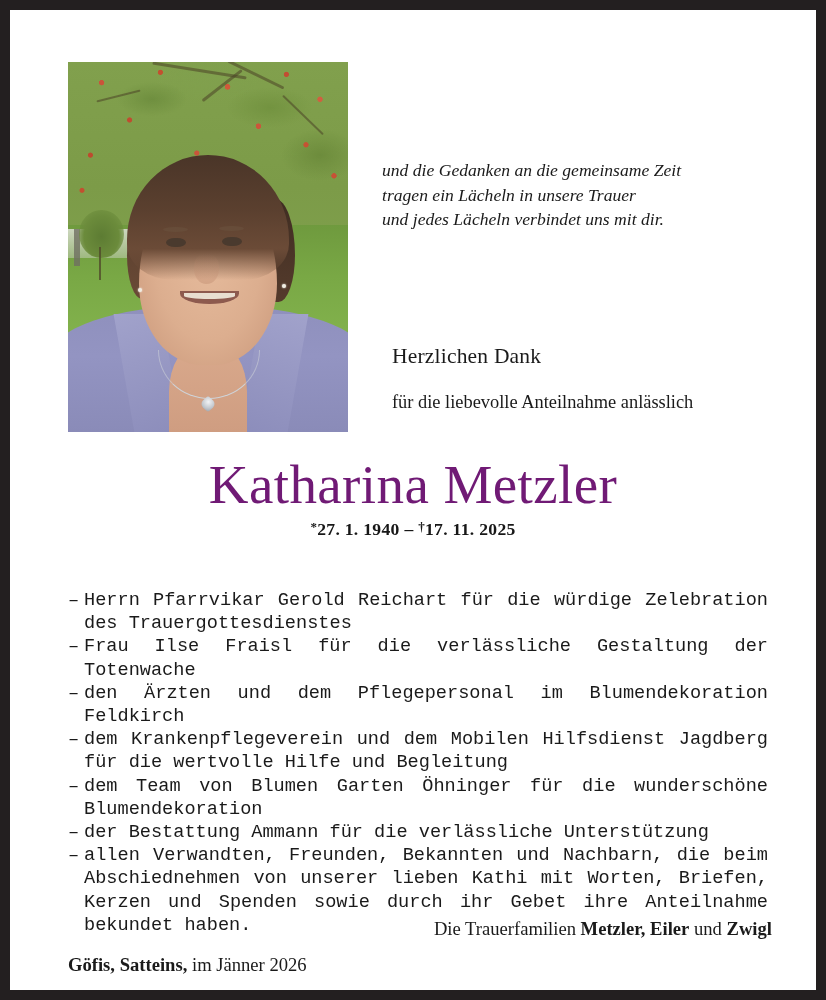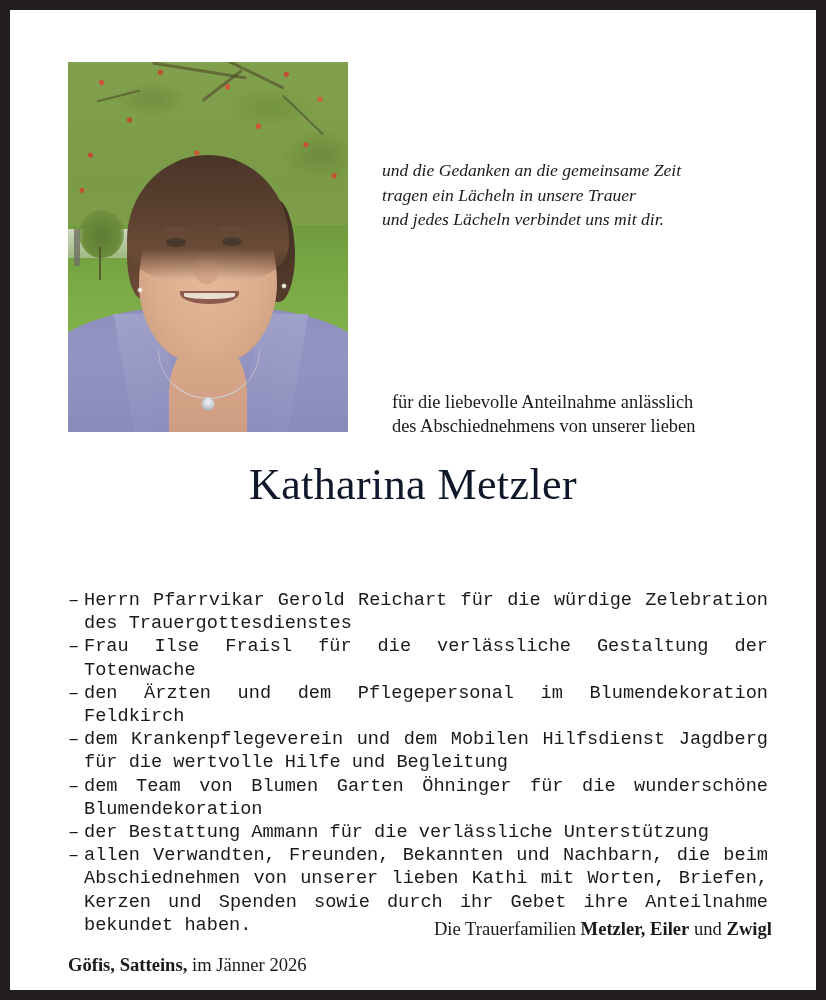--- a/index.html
+++ b/index.html
@@ -228,24 +228,24 @@
     line-height: 24px;
   }
   .thanks-sub-line { white-space: nowrap; }
 
   
   .deceased-name {
     position: absolute;
     left: 0; right: 0;
     top: 446px;
     text-align: center;
-    font-size: 44px;
+    font-size: 55px;
     line-height: 58px;
     letter-spacing: .4px;
-    color: #0f172a;
+    color: #701a75;
   }
   .deceased-dates {
     position: absolute;
     left: 0; right: 0;
     top: 509px;
     text-align: center;
     font-size: 17.6px;
     font-weight: bold;
     letter-spacing: .3px;
     color: #171717;
@@ -347,26 +347,31 @@
         <div class="ph-pendant"></div>
       </div>
     </div>
 
     <div class="verse">
       <div class="verse-line">und die Gedanken an die gemeinsame Zeit</div>
       <div class="verse-line">tragen ein Lächeln in unsere Trauer</div>
       <div class="verse-line">und jedes Lächeln verbindet uns mit dir.</div>
     </div>
 
+    <div class="thanks-heading">Herzlichen Dank</div>
     <div class="thanks-sub">
       <div class="thanks-sub-line">für die liebevolle Anteilnahme anlässlich</div>
-      <div class="thanks-sub-line">des Abschiednehmens von unserer lieben</div>
     </div>
 
     <div class="deceased-name">Katharina Metzler</div>
+    <div class="deceased-dates">
+      <span class="sym">*</span><span>27. 1. 1940</span>
+      <span>–</span>
+      <span class="sym">†</span><span>17. 11. 2025</span>
+    </div>
 
     <ul class="grat-list">
       <li class="grat-item">Herrn Pfarrvikar Gerold Reichart für die würdige Zelebration des Trauergottesdienstes</li>
       <li class="grat-item">Frau Ilse Fraisl für die verlässliche Gestaltung der Totenwache</li>
       <li class="grat-item">den Ärzten und dem Pflegepersonal im Blumendekoration Feldkirch</li>
       <li class="grat-item">dem Krankenpflegeverein und dem Mobilen Hilfsdienst Jagdberg für die wertvolle Hilfe und Begleitung</li>
       <li class="grat-item">dem Team von Blumen Garten Öhninger für die wunderschöne Blumendekoration</li>
       <li class="grat-item">der Bestattung Ammann für die verlässliche Unterstützung</li>
       <li class="grat-item">allen Verwandten, Freunden, Bekannten und Nachbarn, die beim Abschiednehmen von unserer lieben Kathi mit Worten, Briefen, Kerzen und Spenden sowie durch ihr Gebet ihre Anteilnahme bekundet haben.</li>
     </ul>

